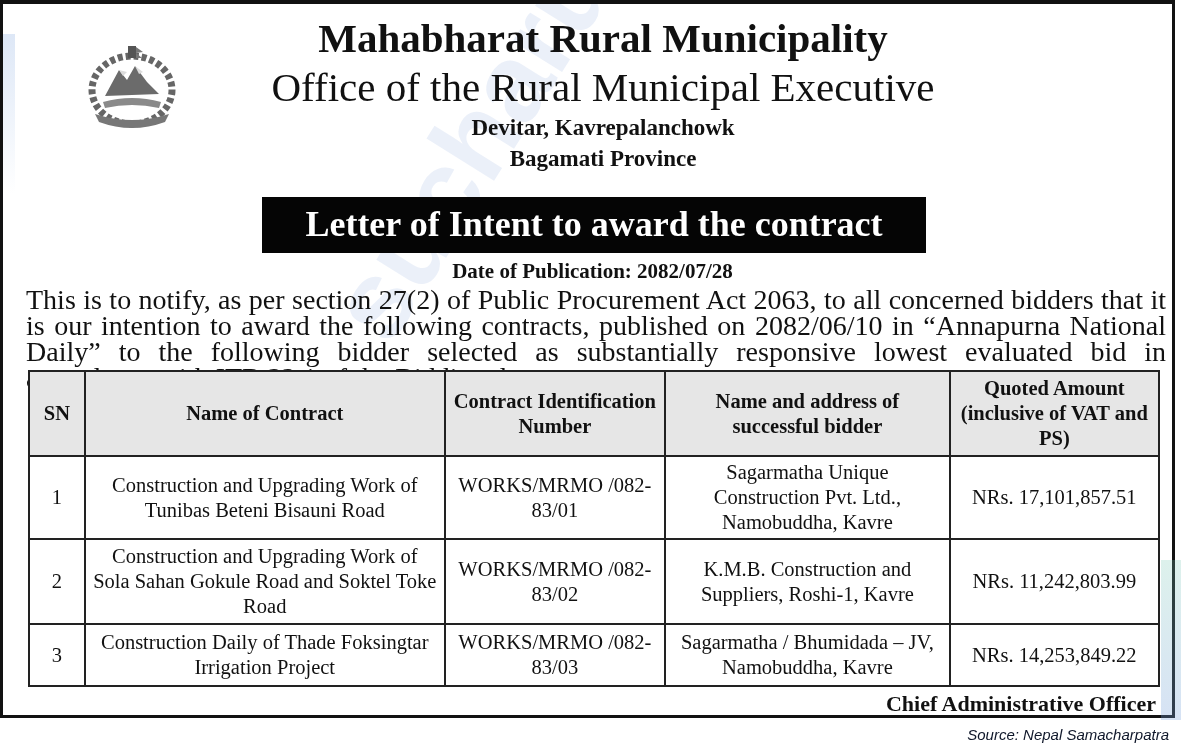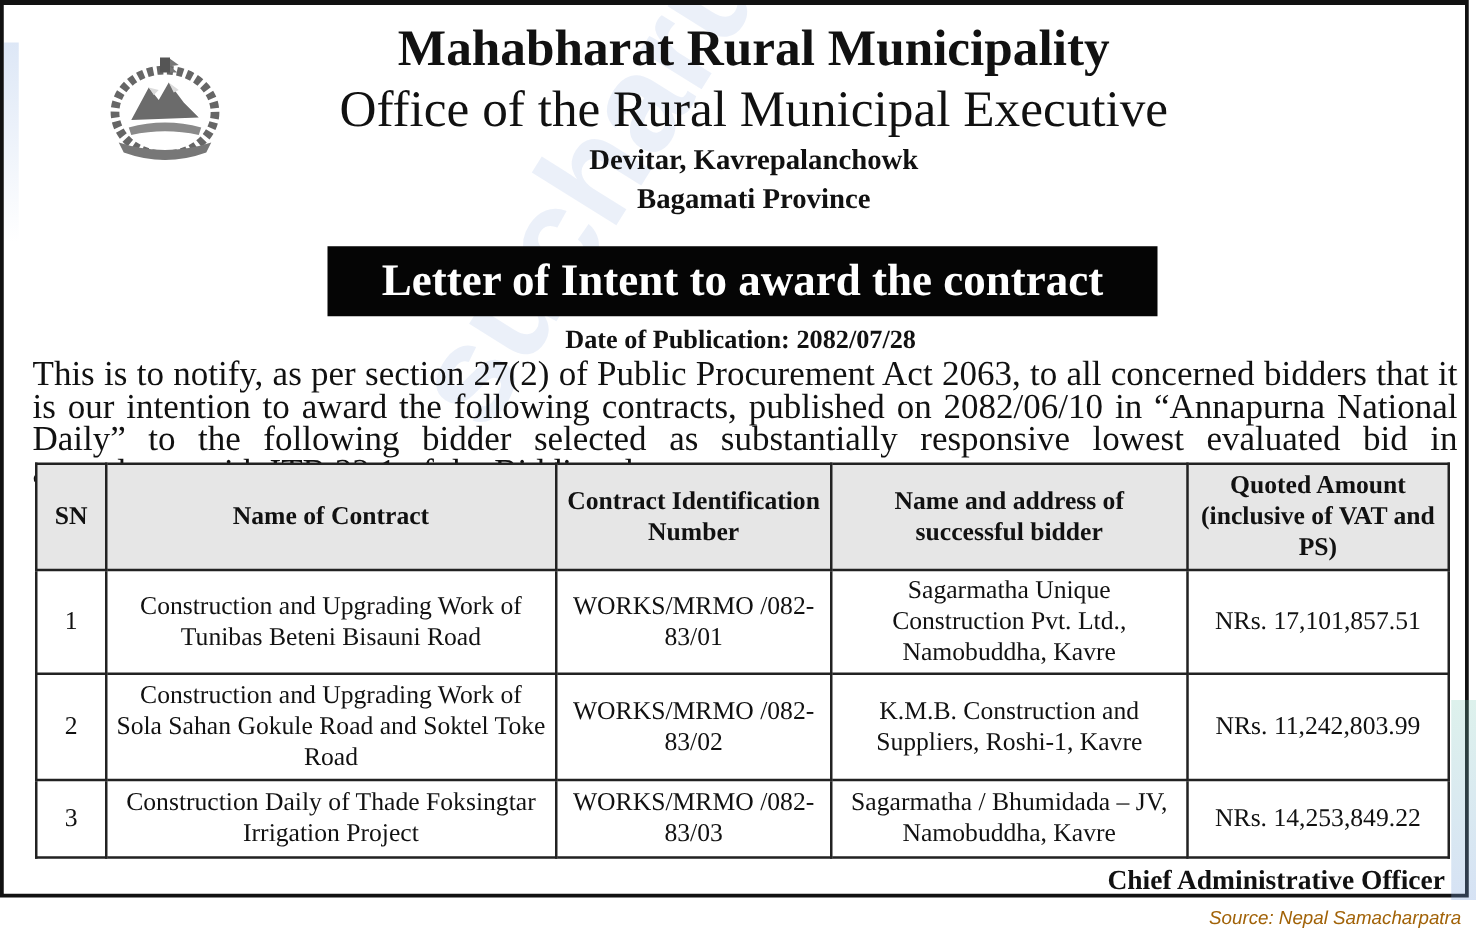--- a/index.html
+++ b/index.html
@@ -59,21 +59,21 @@
     .col-id { width: 207px; }
     .col-bidder { width: 272px; }
     .col-amt { width: 196px; }
     .signatory {
       position: absolute; right: 16px; top: 687px; font-weight: bold;
       font-size: 22px; z-index: 1; margin-left: 19px;
     }
     .source {
       position: absolute; right: 12px; top: 726px;
       font-family: "Liberation Sans", sans-serif; font-style: italic;
-      font-size: 15px; color: #a16207;
+      font-size: 15px; color: #0f172a;
     }
     .accent-left {
       position: absolute; left: 0; top: 30px; width: 12px; height: 160px;
       background: linear-gradient(180deg, rgba(120,160,220,0.25), rgba(255,255,255,0));
     }
     .accent-right {
       position: absolute; right: 0; top: 560px; width: 20px; height: 160px;
       background: linear-gradient(180deg, rgba(120,200,180,0.25), rgba(120,160,220,0.3));
     }
   </style>

